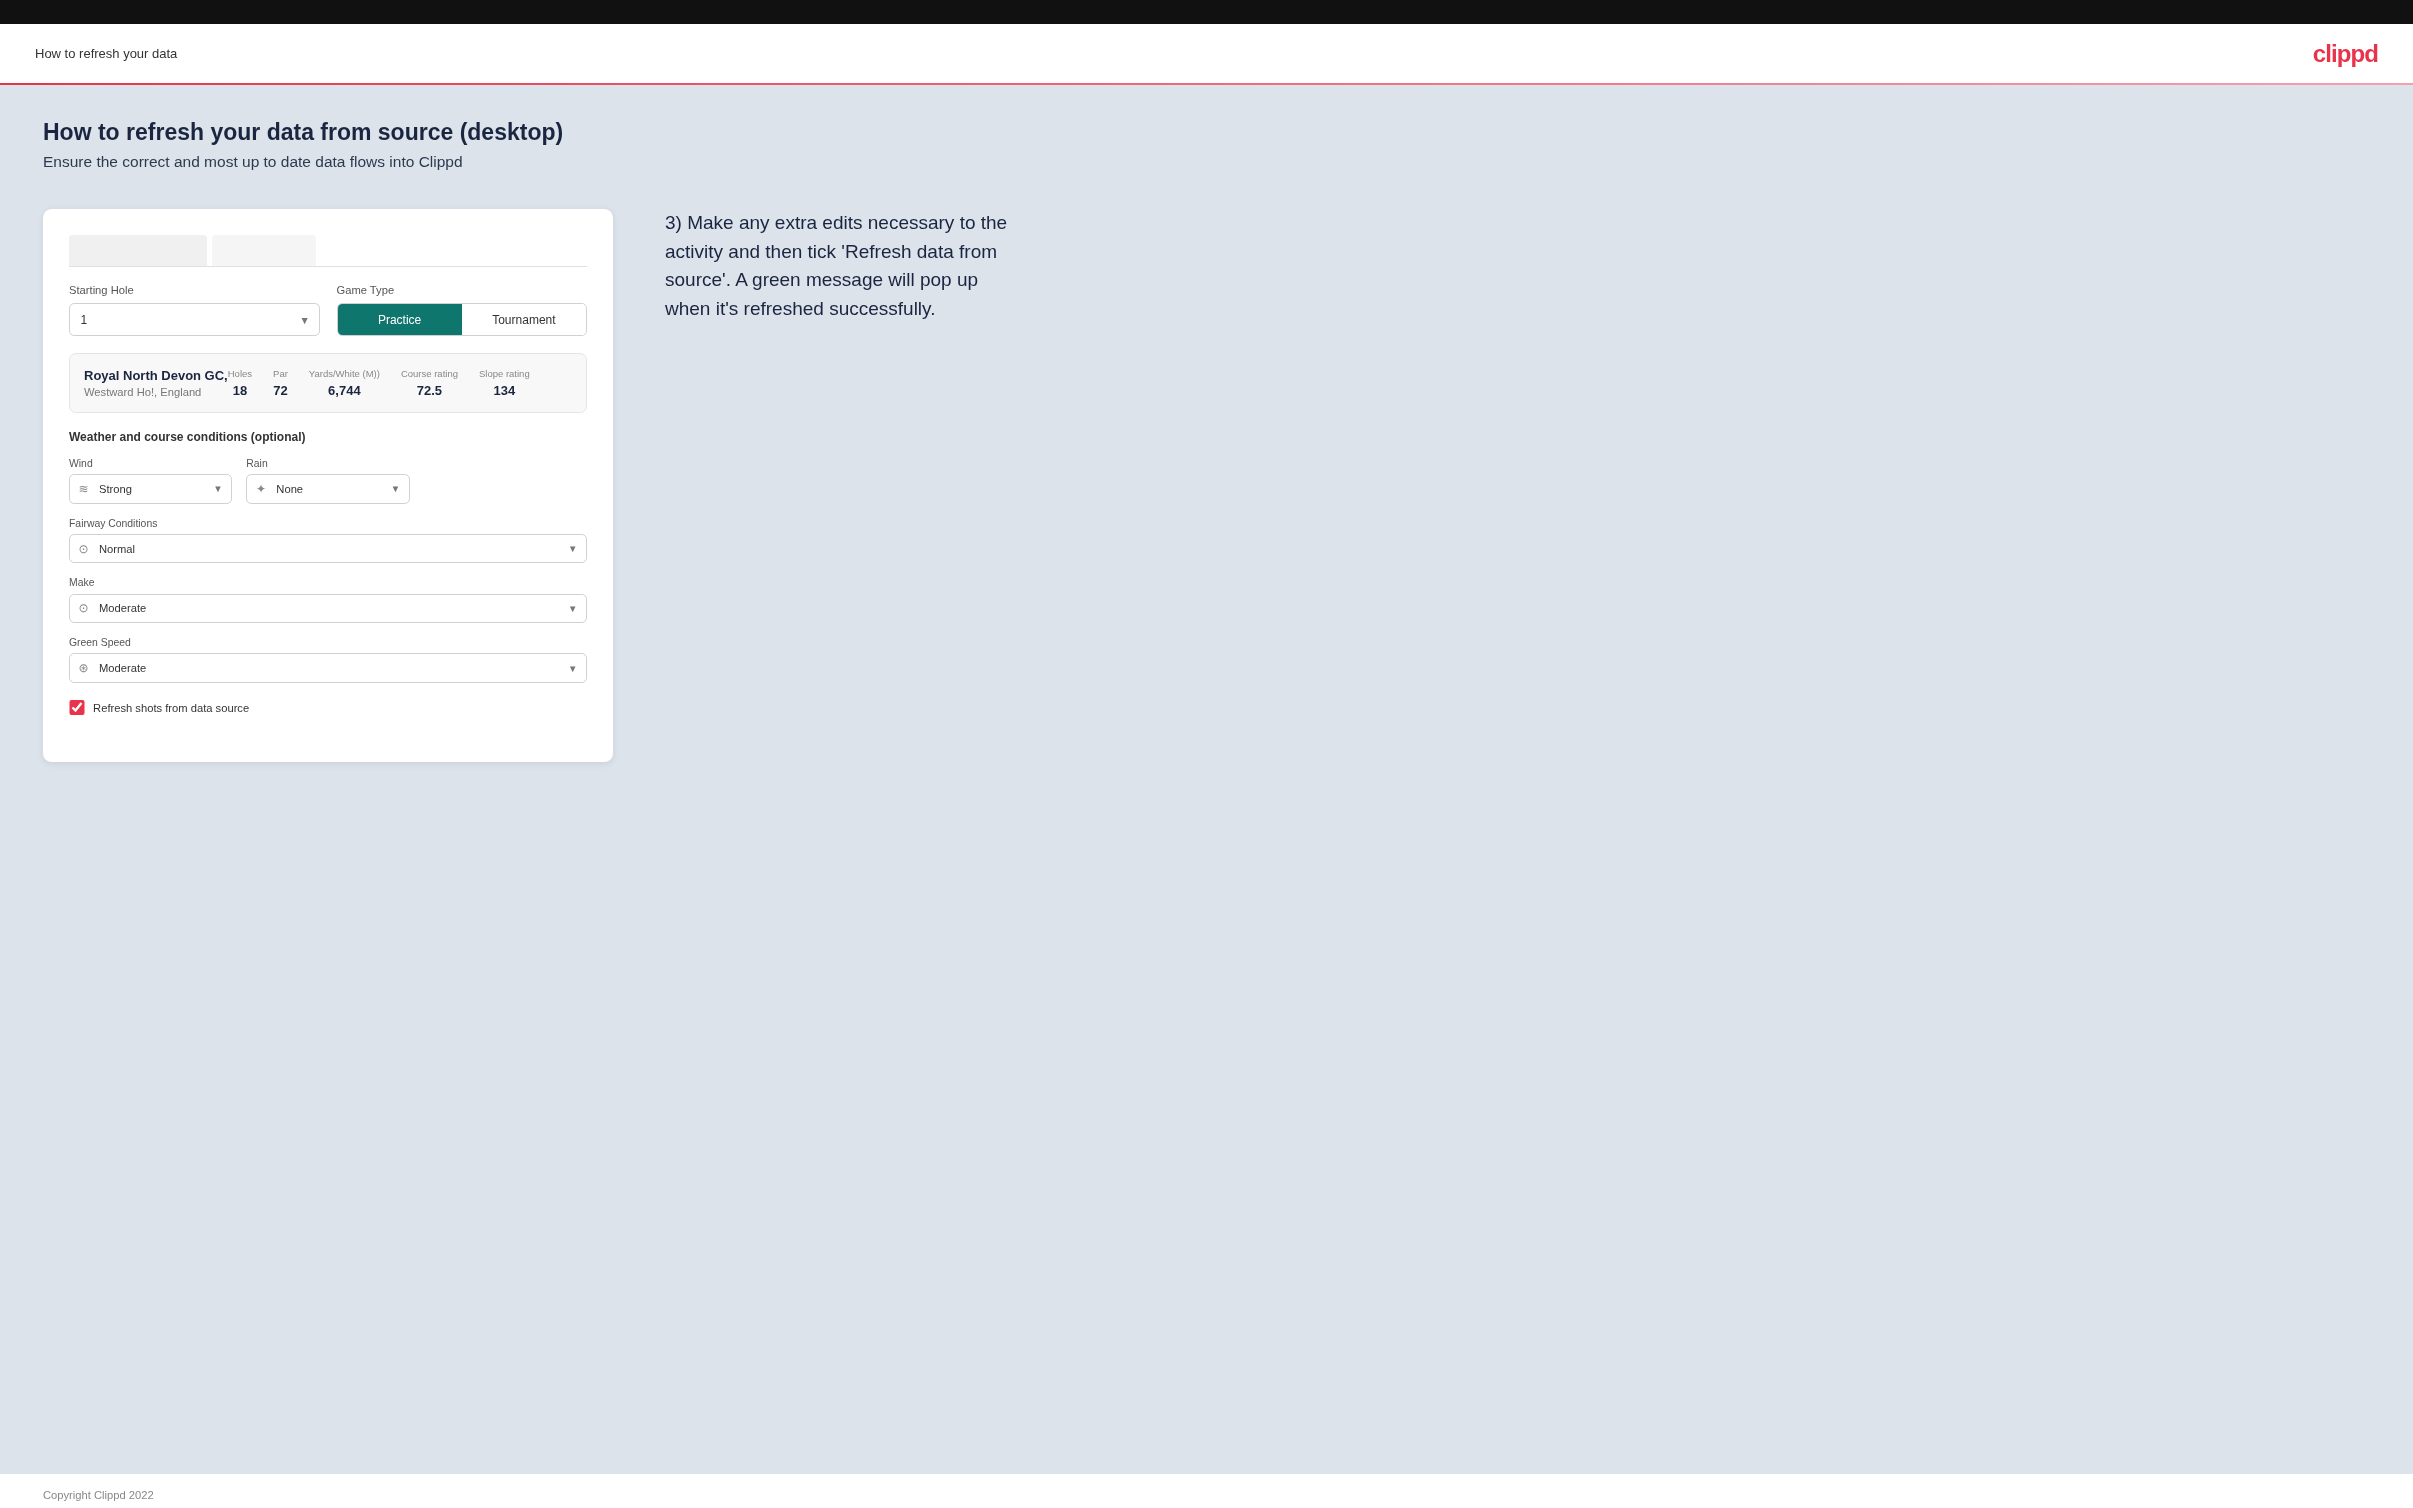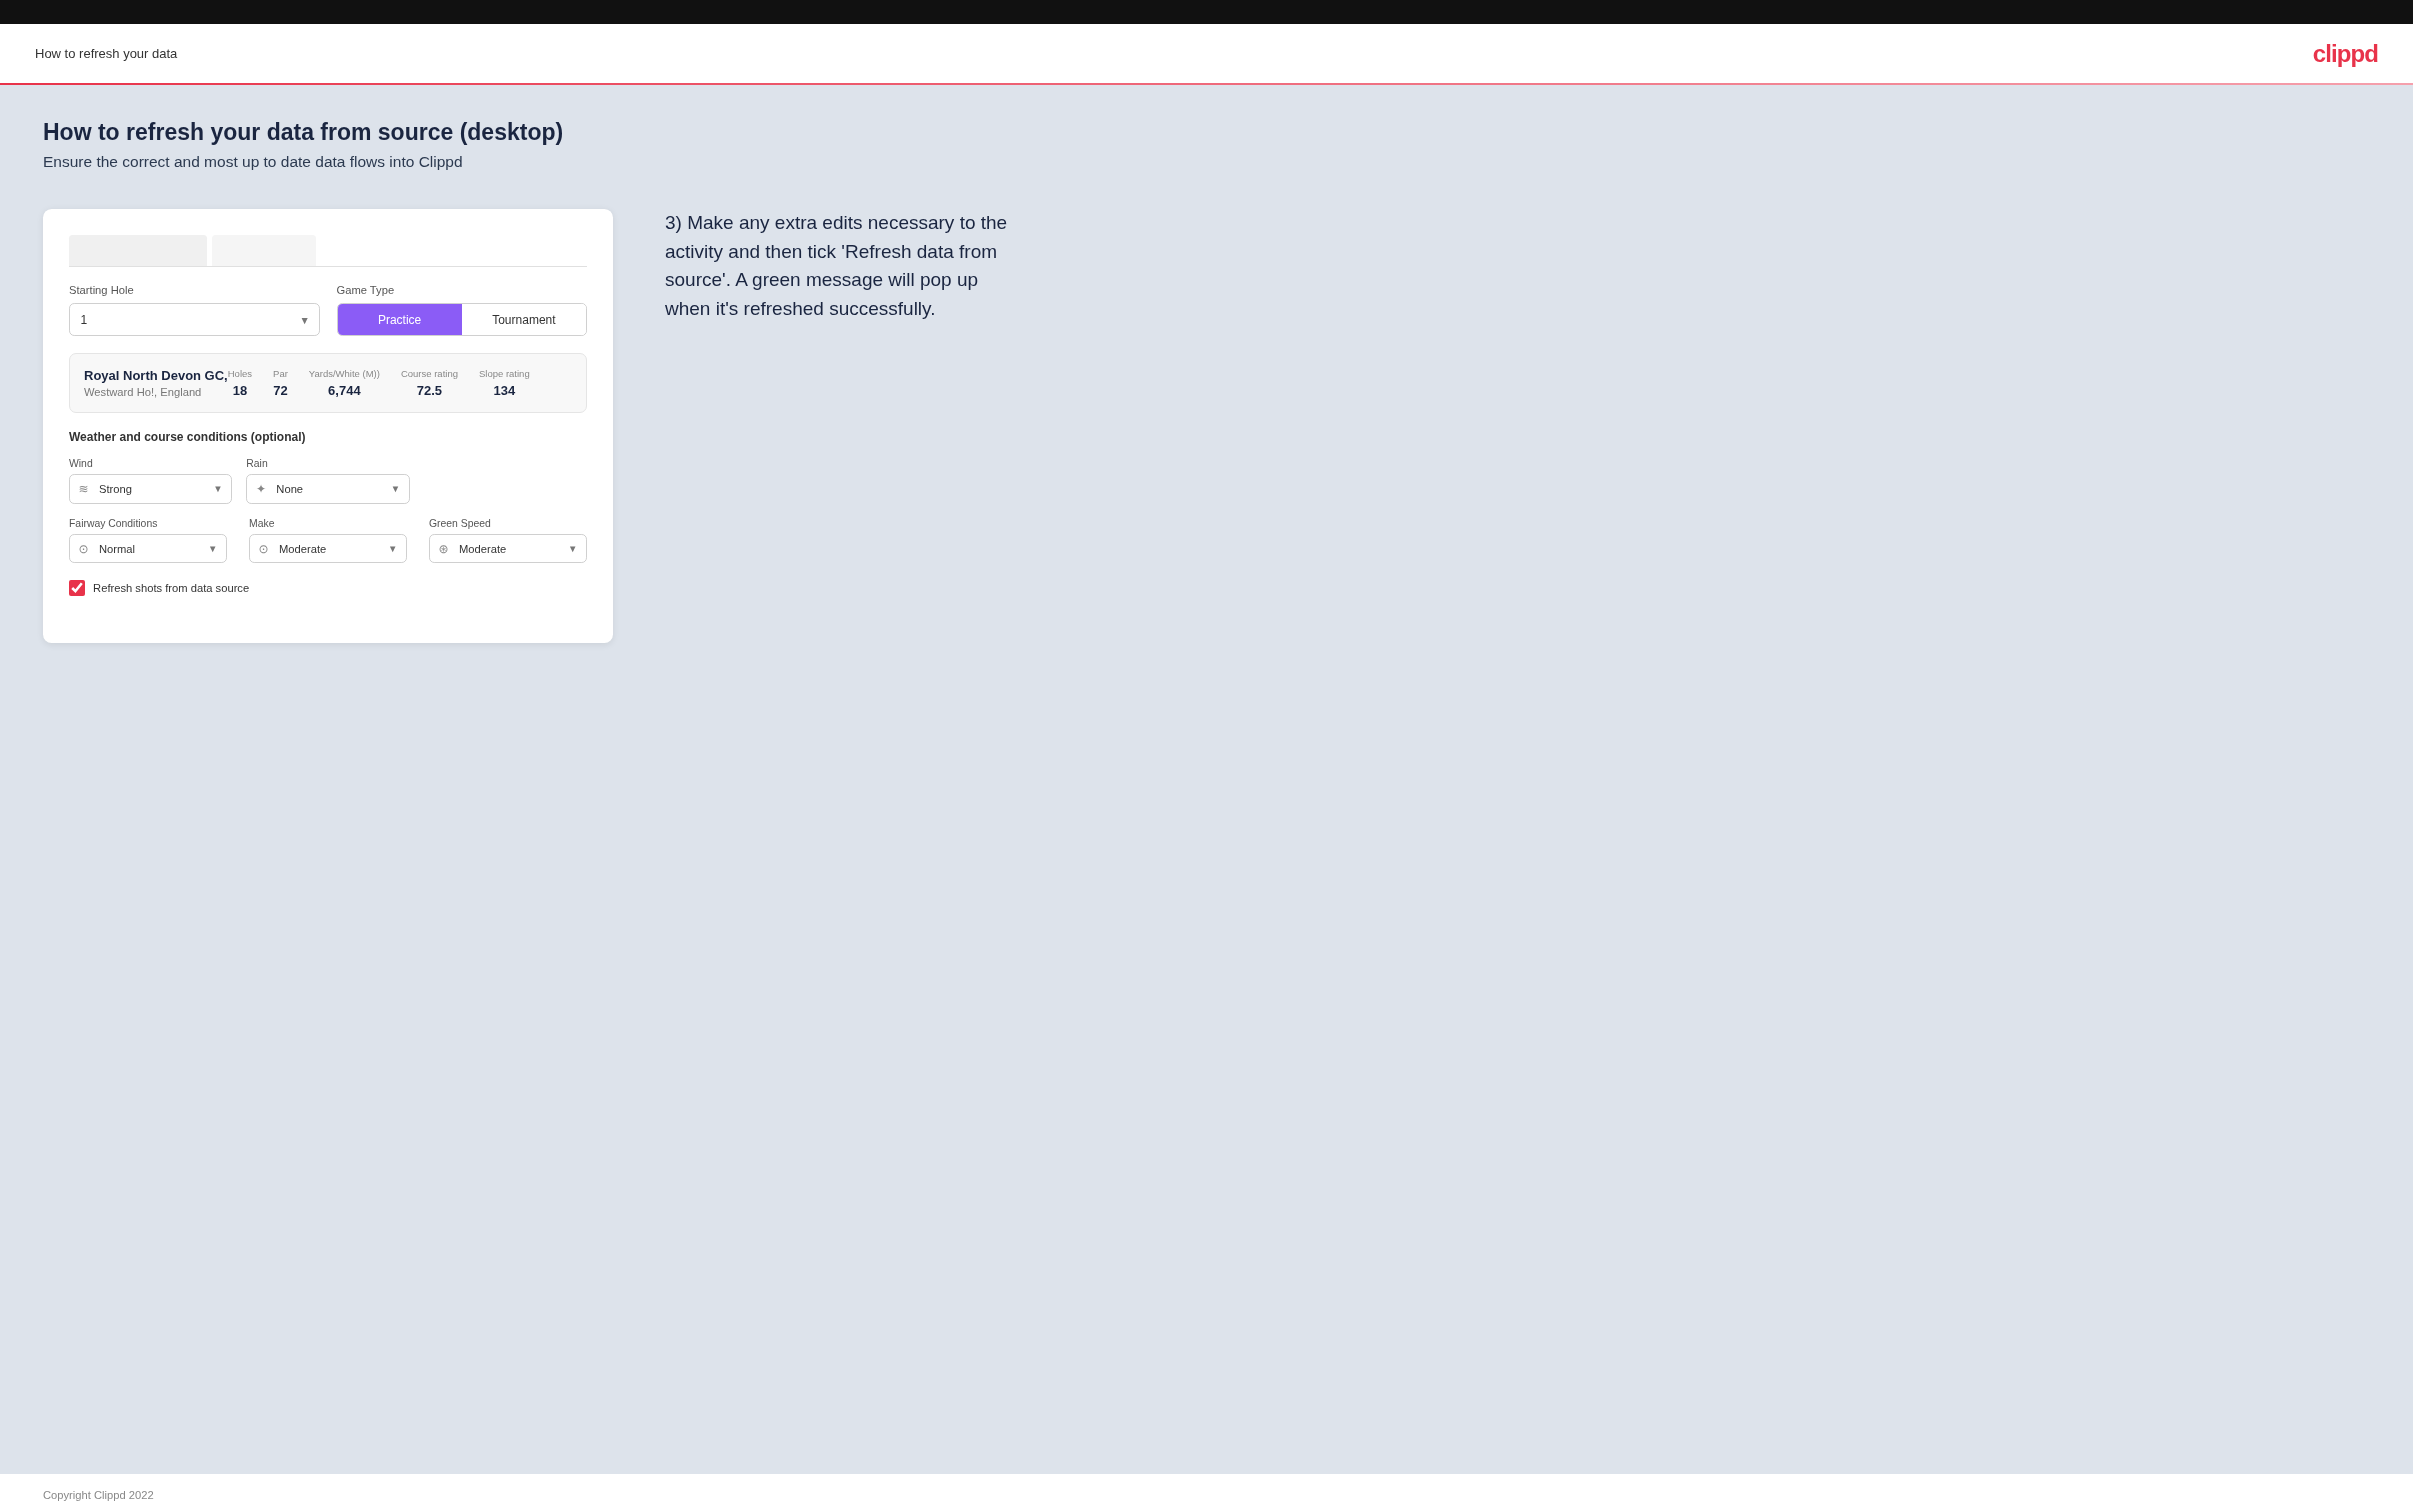--- a/index.html
+++ b/index.html
@@ -119,21 +119,21 @@
     }
     .toggle-btn {
       flex: 1;
       padding: 8.6px;
       border: none;
       cursor: pointer;
       font-size: 12px;
       font-weight: 500;
     }
     .toggle-btn.active {
-      background: #8b5cf6;
+      background: #0f766e;
       color: #fff;
     }
     .toggle-btn.inactive {
       background: #fff;
       color: #333;
     }
     .course-row {
       background: #f8f8f8;
       border: 0.9px solid #e5e5e5;
       border-radius: 7px;
@@ -177,22 +177,23 @@
       font-weight: 600;
       margin-bottom: 14px;
     }
     .conditions-grid {
       display: flex;
       gap: 14px;
       margin-bottom: 14px;
     }
     .conditions-grid-3 {
       display: flex;
-      gap: 22px;
+      gap: 14px;
       margin-bottom: 17px;
+      flex-direction: column;
     }
     .cond-group {
       flex: 1;
     }
     .cond-label {
       font-size: 10.4px;
       color: #555;
       margin-bottom: 5.2px;
       display: block;
     }

